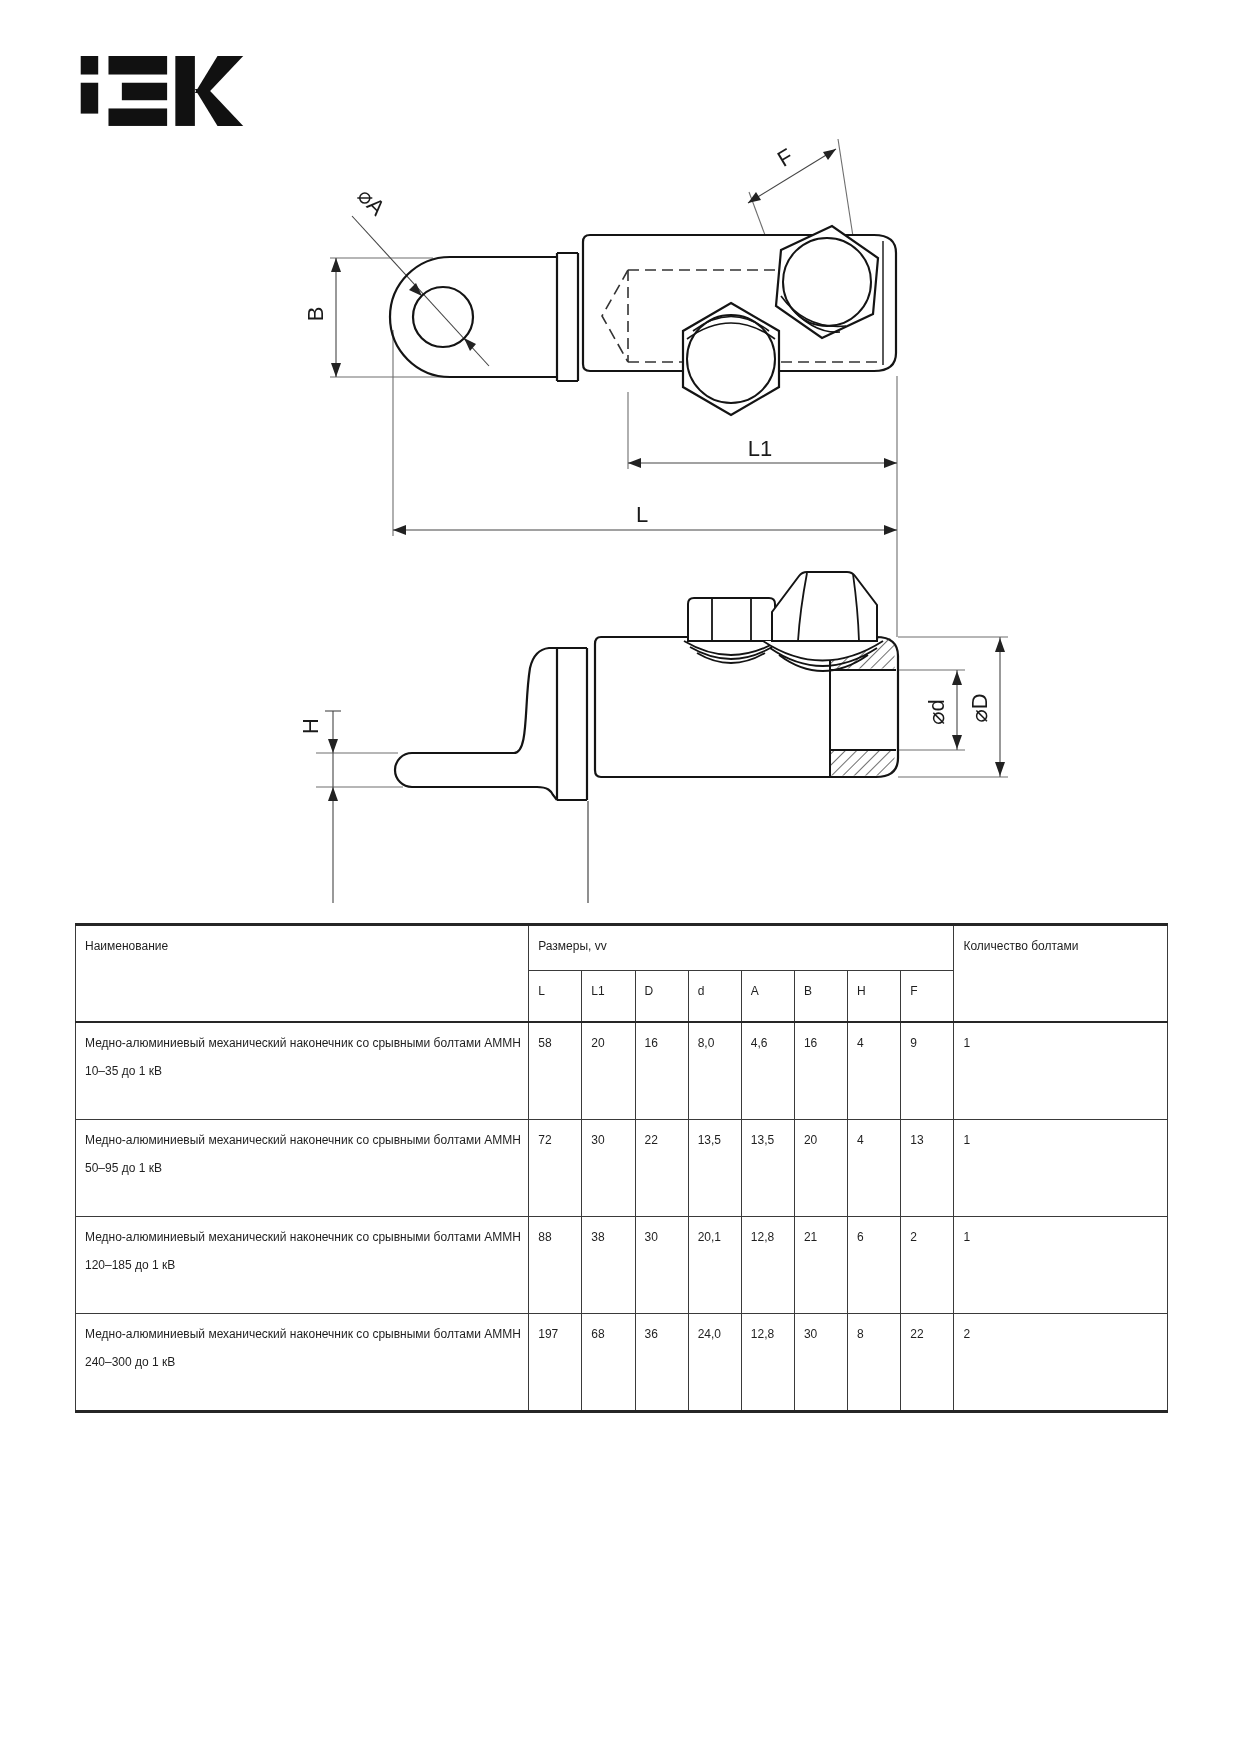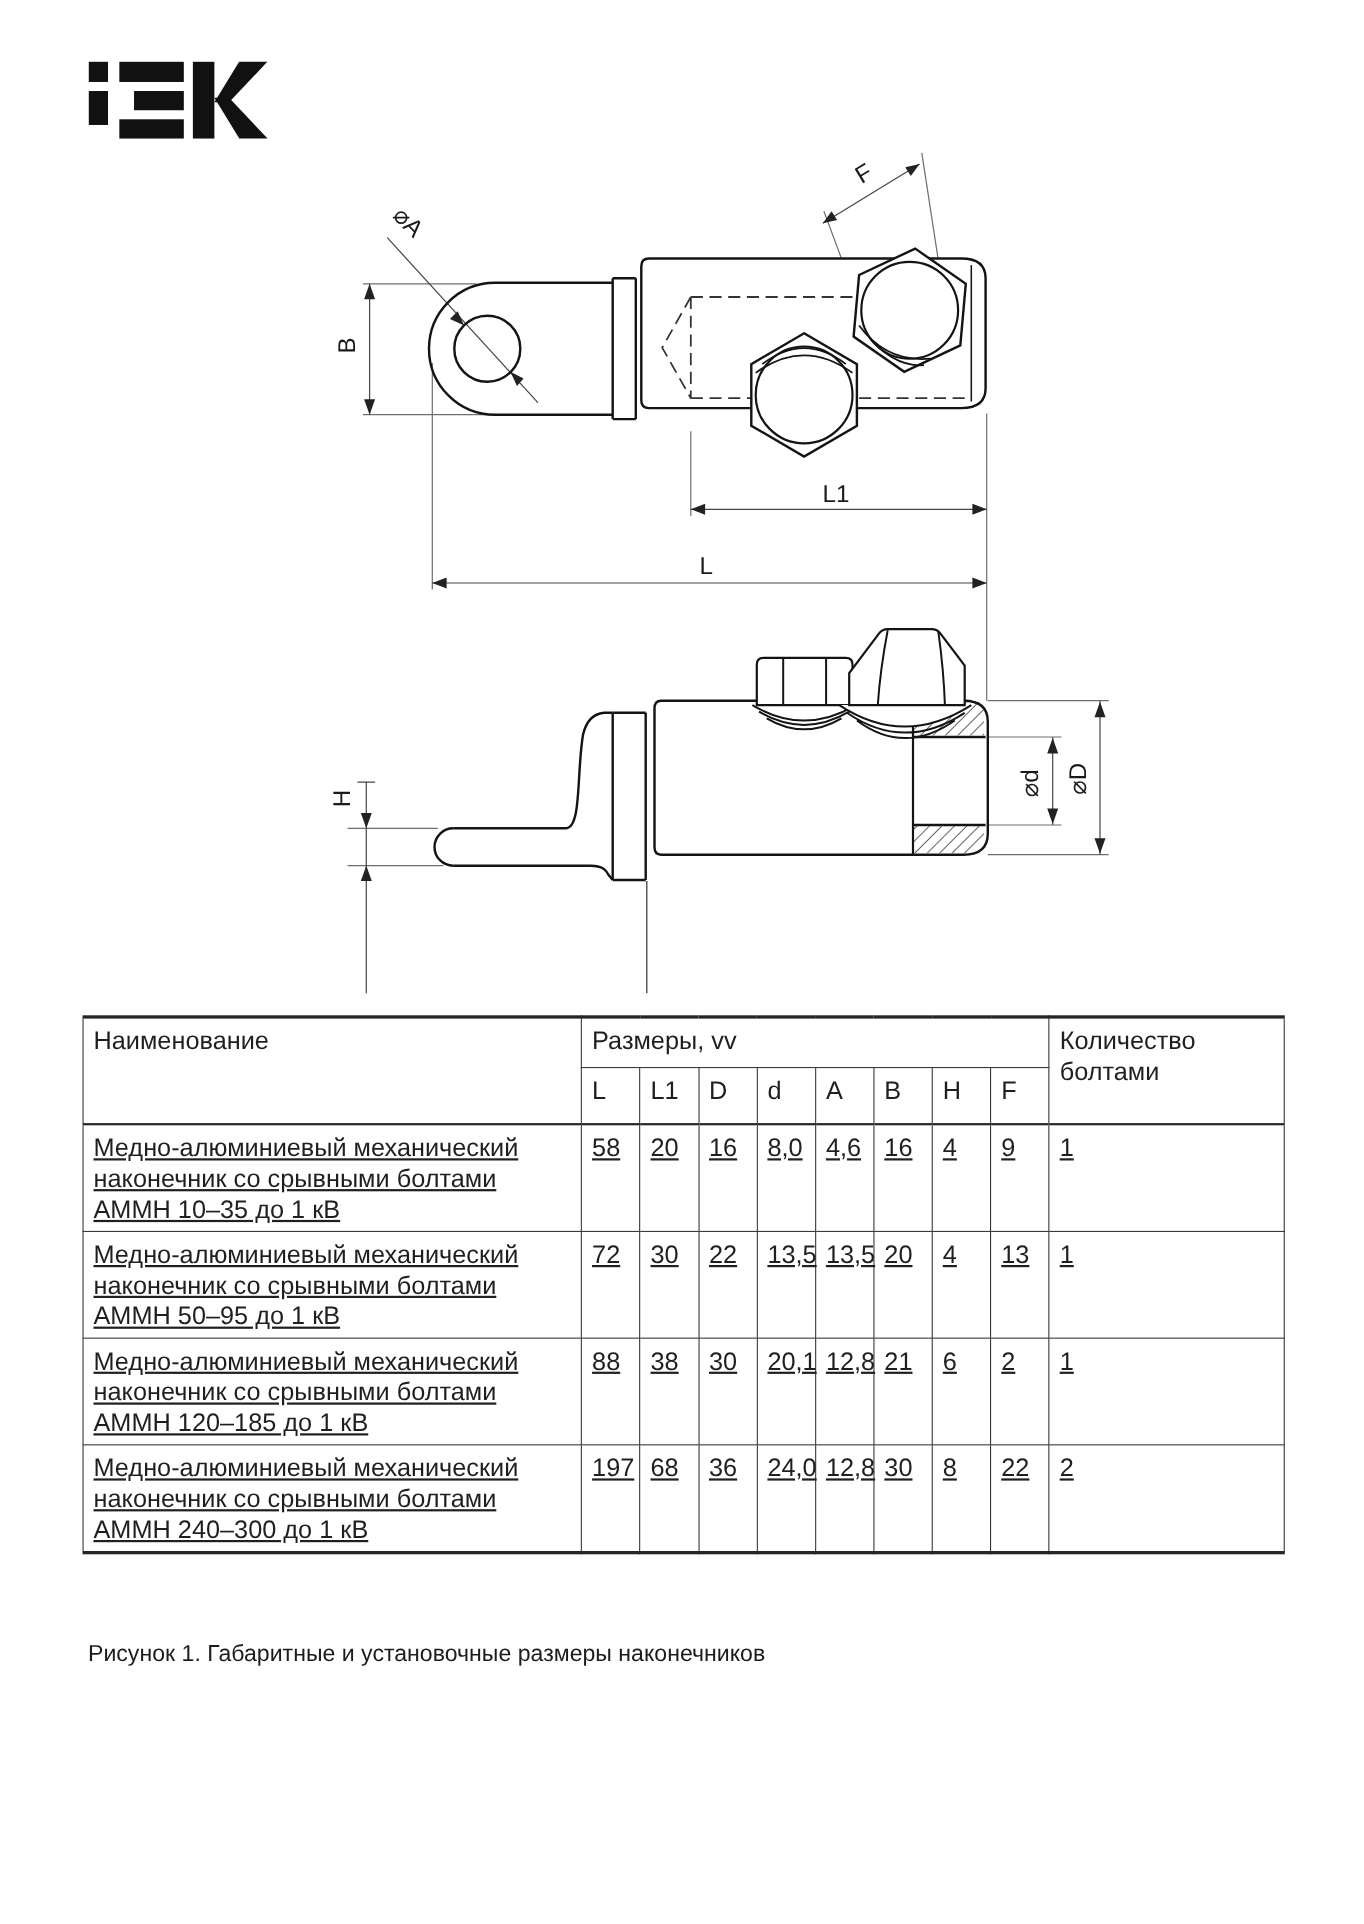--- a/index.html
+++ b/index.html
@@ -3,28 +3,28 @@
 <meta charset="utf-8">
 <style>
   html,body{margin:0;padding:0;background:#e8e8e8;}
   #page{position:relative;width:1240px;height:1749px;background:#ffffff;
         font-family:"Liberation Sans","DejaVu Sans",sans-serif;color:#1f1f1f;overflow:hidden;margin:0 auto;}
   #logo-svg{position:absolute;left:80px;top:56px;}
   #drawing-svg{position:absolute;left:0;top:0;}
   .dim-label{font-family:"Liberation Sans","DejaVu Sans",sans-serif;font-size:22px;fill:#1a1a1a;}
   #spec-table{position:absolute;left:75px;top:923px;width:1093px;table-layout:fixed;
               border-collapse:collapse;border-top:3px solid #262626;border-bottom:3px solid #262626;
-              font-size:23px;}
+              font-size:12px;}
   #spec-table th,#spec-table td{border:1px solid #3a3a3a;vertical-align:top;text-align:left;
               font-weight:400;padding:6px 6px 4px 9px;line-height:28px;}
   #spec-table thead th{height:34px;}
   #spec-table thead tr.subhead th{height:40px;}
   #spec-table thead tr.subhead th, #spec-table thead th[rowspan]{border-bottom:2px solid #262626;}
   #spec-table tbody td{height:86px;}
-  #spec-table tbody tr td{border-bottom:1.5px solid #3a3a3a;text-decoration:underline;}
+  #spec-table tbody tr td{border-bottom:1.5px solid #3a3a3a;}
   .col-name{width:452px;}
   .col-dim{width:53px;}
   .col-qty{width:213px;}
   #caption{position:absolute;left:80px;top:1492px;font-size:21px;color:#1c1c1c;}
 </style>
 </head>
 <body>
 
 <div id="page">
 
@@ -250,15 +250,14 @@
         <td>24,0</td>
         <td>12,8</td>
         <td>30</td>
         <td>8</td>
         <td>22</td>
         <td>2</td>
       </tr>
     </tbody>
   </table>
 
-  <div id="caption">Рисунок 1. Габаритные и установочные размеры наконечников</div>
 
 </div>
 
 </body></html>

